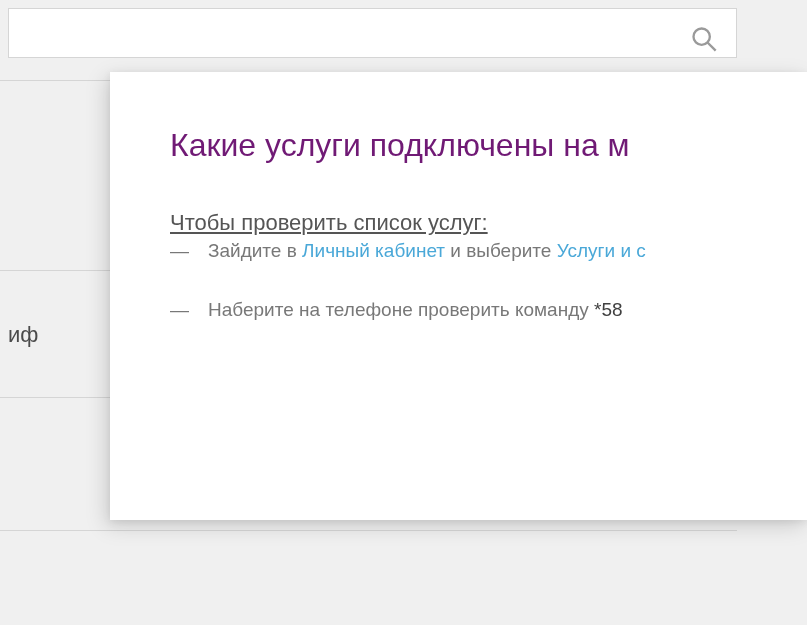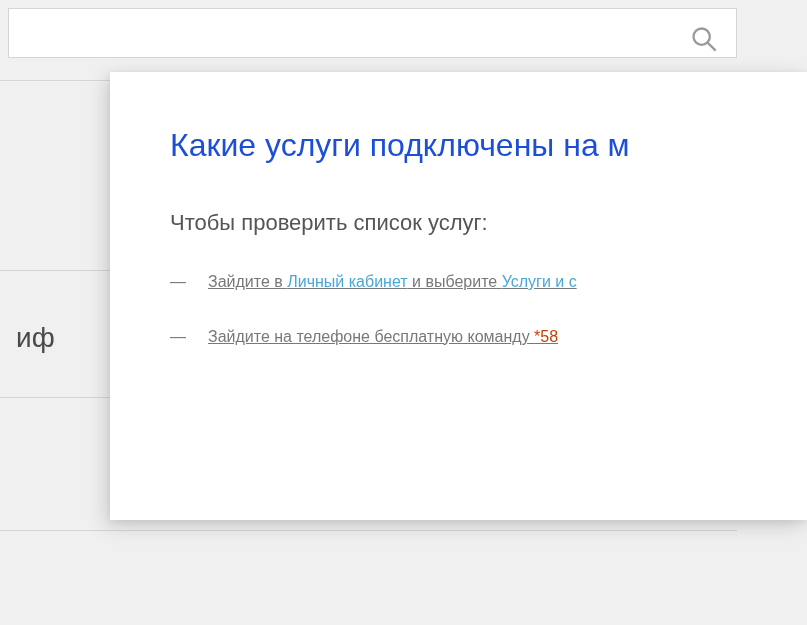--- a/index.html
+++ b/index.html
@@ -50,73 +50,72 @@
       right: 70px;
       height: 0;
       border-top: 1px solid #d5d5d5;
     }
     .divider-1 { top: 80px; }
     .divider-2 { top: 270px; }
     .divider-3 { top: 397px; }
     .divider-4 { top: 530px; }
     .bg-label {
       position: absolute;
-      left: 16px;
+      left: 8px;
       top: 322px;
-      font-size: 28px;
+      font-size: 22px;
       color: #4a4a4a;
     }
     .card {
       position: absolute;
       top: 72px;
       left: 110px;
       right: 0;
       bottom: 105px;
       background: #fff;
       box-shadow: -4px 6px 20px rgba(0,0,0,0.15), 0 2px 8px rgba(0,0,0,0.08);
       padding: 55px 0 40px 60px;
       overflow: hidden;
     }
     .card-title {
-      color: #1d4ed8;
+      color: #701a75;
       font-size: 32px;
       font-weight: 400;
       margin-bottom: 46px;
       white-space: nowrap;
     }
     .intro {
       color: #555;
       font-size: 22px;
-      margin-bottom: 34px;
+      text-decoration: underline;
     }
     .list {
       list-style: none;
     }
     .list li {
       position: relative;
       padding-left: 38px;
       color: #787878;
-      font-size: 16px;
+      font-size: 19px;
       line-height: 1.55;
       margin-bottom: 30px;
       white-space: nowrap;
-      text-decoration: underline;
     }
     .list li::before {
       content: "—";
       position: absolute;
       left: 0;
       color: #787878;
     }
     .link {
       color: #4aa8d8;
       cursor: pointer;
     }
     .cmd {
-      color: #c2410c;
+      color: #404040;
       font-weight: 500;
     }
   </style>
 </head>
 <body>
 
 <div class="background-panel">
 
   <div class="search-bar">
     <span class="search-icon-wrap">
@@ -134,18 +133,18 @@
   <div class="bg-row-divider divider-4"></div>
 
   <div class="card">
     <h1 class="card-title">Какие услуги подключены на м</h1>
     <p class="intro">Чтобы проверить список услуг:</p>
     <ul class="list">
       <li>
         <span>Зайдите в </span><span class="link">Личный кабинет</span><span> и выберите </span><span class="link">Услуги и с</span><br>
       </li>
       <li>
-        <span>Зайдите на телефоне бесплатную команду </span> <span class="cmd">*58</span><br>
+        <span>Наберите на телефоне проверить команду </span> <span class="cmd">*58</span><br>
       </li>
     </ul>
   </div>
 
 </div>
 
 </body></html>

